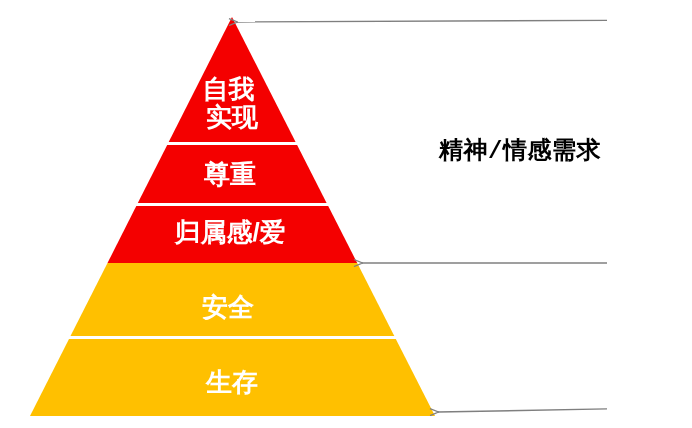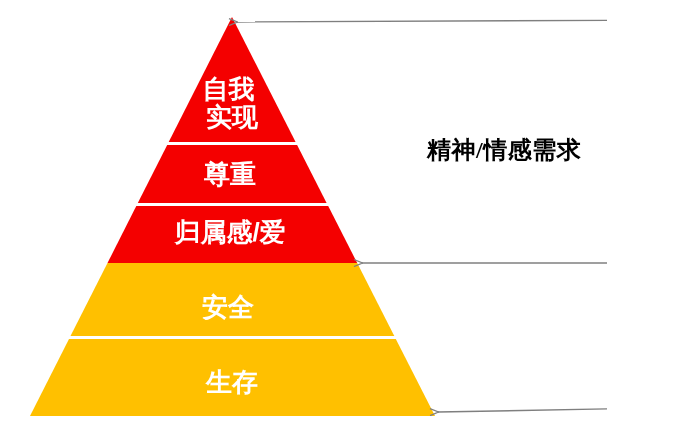--- a/index.html
+++ b/index.html
@@ -12,26 +12,27 @@
   }
   .stage svg{position:absolute;left:0;top:0;}
   .lvl-label{
     fill:#FFFFFF;
     font-family:"Liberation Sans","DejaVu Sans",sans-serif;
     font-weight:bold;
     font-size:26px;
   }
   .grp-label{
     position:absolute;
-    font-family:Liberation Serif, serif;
+    font-family:Liberation Mono, monospace;
     font-weight:bold;
     font-size:24px;
     color:#000000;
     white-space:nowrap;
     letter-spacing:0.5px;
+    margin-left:12px;
   }
 </style>
 </head>
 <body>
 
 <div class="stage">
   <svg width="692" height="428" viewBox="0 0 692 428">
     <defs>
       <marker id="arrow-head" markerUnits="userSpaceOnUse" markerWidth="12" markerHeight="10" refX="1" refY="4" orient="auto">
         <path d="M9,0.5 L0.5,4 L9,7.5" fill="none" stroke="#7F7F7F" stroke-width="1.3"></path>

